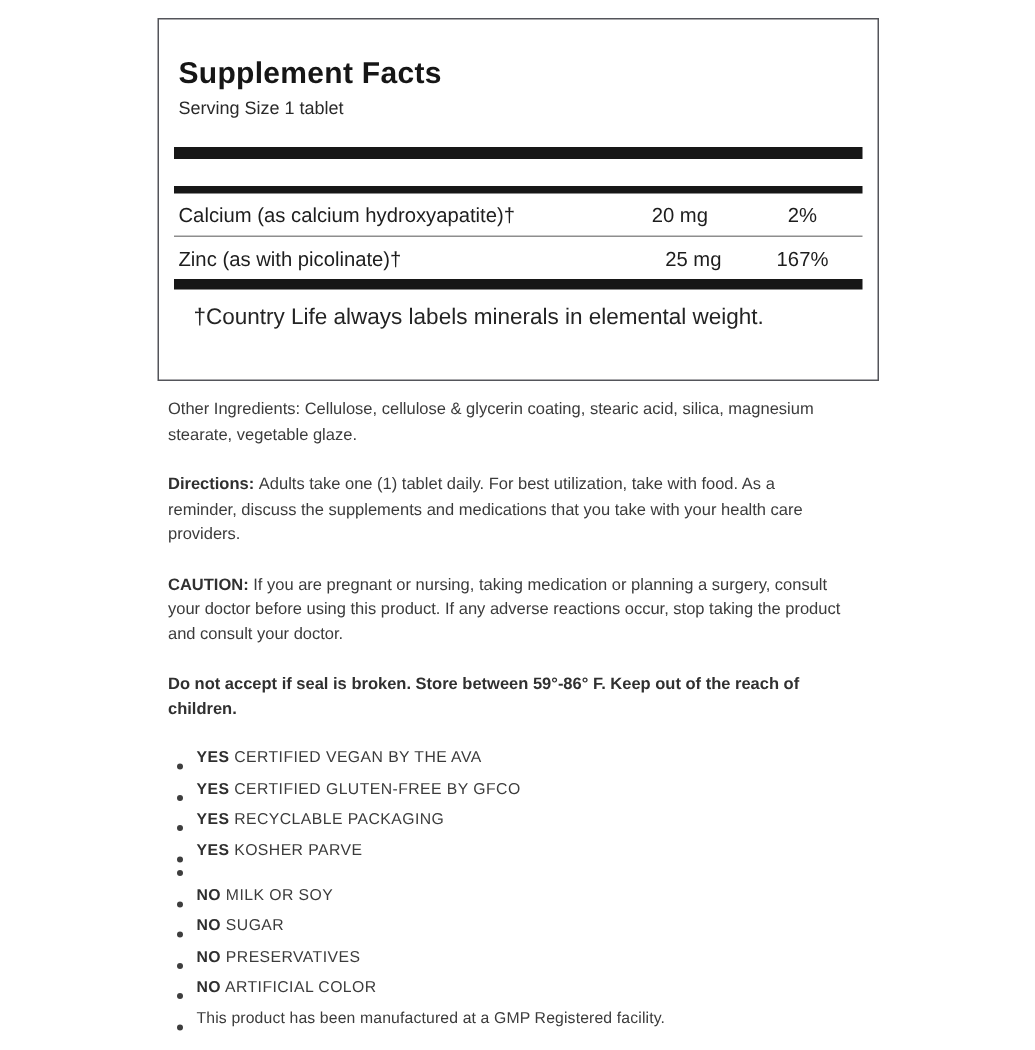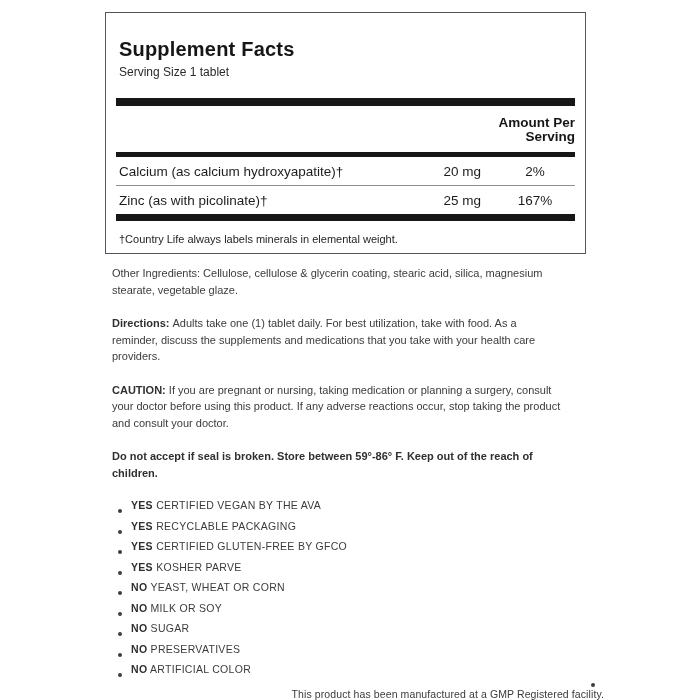--- a/index.html
+++ b/index.html
@@ -32,62 +32,60 @@
   .col-name { flex:1; min-width:0; }
   .col-amt { width:110px; text-align:right; }
   .col-dv { width:80px; margin-left:14px; text-align:center; }
   .hdr { font-weight:bold; font-size:13.5px; line-height:14px; white-space:pre-line; color:#161616; }
   .nutrient-row {
     display:flex; align-items:baseline;
     font-size:13.5px; line-height:15px;
     padding:7px 0 6px; color:#1d1d1d;
   }
   .nutrient-row .col-name { padding-left:3px; }
-  .row-divided { border-bottom:1px solid #8e8e8e; }
-  .footnote { margin:12px 0 0 3px; font-size:11px; line-height:13px; color:#242424; }
+  .row-divided { border-bottom:1px solid #8e8e8e;gap:9px; }
+  .footnote { margin:12px 0 0 13px; font-size:15px; line-height:13px; color:#242424; }
 
   
   .body-copy {
     position:absolute; left:104px; top:265px; width:500px;
     font-size:11px; line-height:16.5px; color:#3b3b3b;
   }
   .body-copy p { margin:0 0 17px 8px; }
   .wrap { white-space:pre-line; }
   .lead-bold { font-weight:bold; color:#303030; }
   .para-bold { font-weight:bold; color:#303030; }
 
   
   .claims { list-style:none; margin:7px 0 0 0; padding:0 0 0 14px; }
   .claim-item {
     display:flex; align-items:flex-end;
     font-size:10.5px; line-height:15px; margin-bottom:5.5px;
     letter-spacing:0.3px; color:#3b3b3b;
   }
-  .claim-item.plain { letter-spacing:0.1px;flex-direction:column; }
+  .claim-item.plain { letter-spacing:0.1px; }
   .dot {
     width:4px; height:4px; border-radius:50%;
     background:#3e3e3e; margin-right:9px; flex-shrink:0;
   }
   .claim b { font-weight:bold; color:#2f2f2f; }
 </style>
 </head>
 <body>
 
 <div class="page">
 
   <section class="facts-box">
     <h1 class="panel-title">Supplement Facts</h1>
     <div class="serving">Serving Size 1 tablet</div>
 
     <div class="bar bar-thick-top"></div>
 
     <div class="hdr-row">
       <div class="col-name"></div>
-      <div class="col-amt hdr">Amount Per
-Serving</div>
     </div>
 
     <div class="bar bar-thin"></div>
 
     <div class="nutrient-row row-divided">
       <div class="col-name">Calcium (as calcium hydroxyapatite)†</div>
       <div class="col-amt">20 mg</div>
       <div class="col-dv">2%</div>
     </div>
 
@@ -118,33 +116,32 @@
     <p class="para-bold"><span class="wrap">Do not accept if seal is broken. Store between 59°-86° F. Keep out of the reach of
 children.</span></p>
 
     <ul class="claims">
       <li class="claim-item">
           <span class="dot"></span>
           <span class="claim"><b>YES</b> <span>CERTIFIED VEGAN BY THE AVA</span></span>
         </li>
       <li class="claim-item">
           <span class="dot"></span>
-          <span class="claim"><b>YES</b> <span>RECYCLABLE PACKAGING</span></span>
+          <span class="claim"><b>YES</b> <span>CERTIFIED GLUTEN-FREE BY GFCO</span></span>
         </li>
       <li class="claim-item">
           <span class="dot"></span>
-          <span class="claim"><b>YES</b> <span>CERTIFIED GLUTEN-FREE BY GFCO</span></span>
+          <span class="claim"><b>YES</b> <span>RECYCLABLE PACKAGING</span></span>
         </li>
       <li class="claim-item">
           <span class="dot"></span>
           <span class="claim"><b>YES</b> <span>KOSHER PARVE</span></span>
         </li>
       <li class="claim-item">
           <span class="dot"></span>
-          <span class="claim"><b>NO</b> <span>YEAST, WHEAT OR CORN</span></span>
         </li>
       <li class="claim-item">
           <span class="dot"></span>
           <span class="claim"><b>NO</b> <span>MILK OR SOY</span></span>
         </li>
       <li class="claim-item">
           <span class="dot"></span>
           <span class="claim"><b>NO</b> <span>SUGAR</span></span>
         </li>
       <li class="claim-item">

